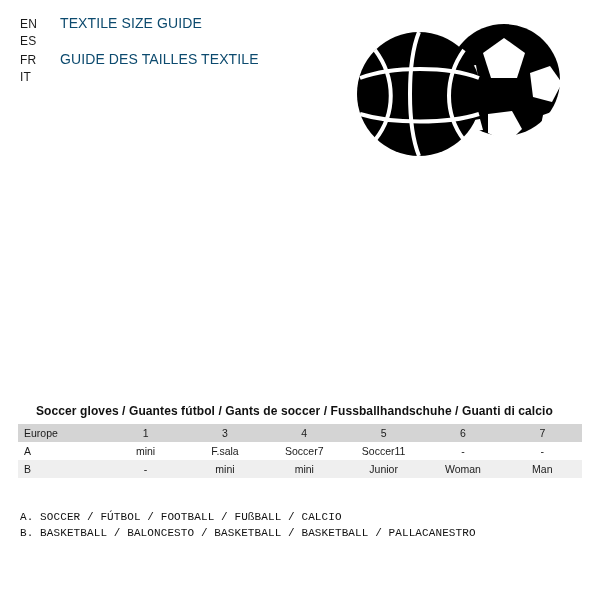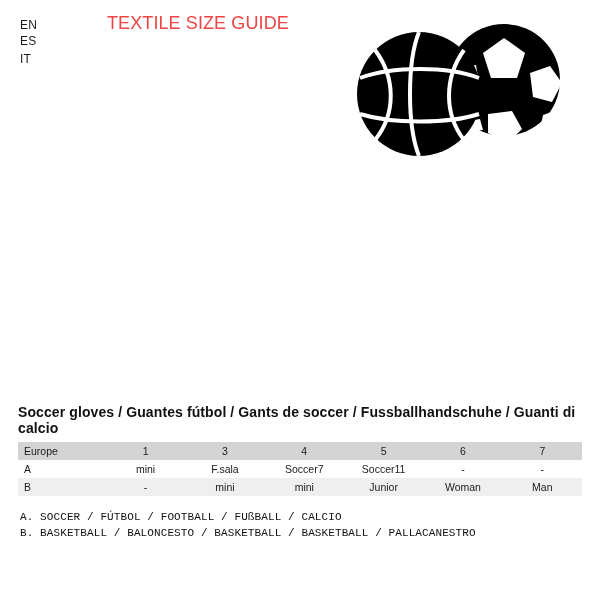--- a/index.html
+++ b/index.html
@@ -21,56 +21,56 @@
     position: absolute;
     left: 20px;
     top: 14px;
     width: 320px;
   }
   .lang-row {
     display: flex;
     align-items: baseline;
     height: 18px;
     line-height: 18px;
-    gap: 47px;
   }
   .lang-code {
     width: 40px;
     font-size: 12px;
     letter-spacing: .2px;
     color: #1a1a1a;
   }
   .lang-title {
-    font-size: 18px;
+    font-size: 14px;
     letter-spacing: .1px;
-    color: #ef4444;
+    color: #0c4a6e;
   }
 
   
   #illustration {
     position: absolute;
     left: 352px;
     top: 22px;
     width: 216px;
     height: 150px;
   }
 
   
   #table-block {
     position: absolute;
     left: 18px;
     top: 404px;
     width: 564px;
   }
   #table-caption {
-    font-size: 14px;
+    font-size: 12px;
     font-weight: bold;
     letter-spacing: .1px;
     color: #111;
     margin-bottom: 6px;
+    margin-left: 18px;
   }
   table {
     border-collapse: collapse;
     width: 564px;
     table-layout: fixed;
   }
   table td, table th {
     font-size: 10.5px;
     font-weight: normal;
     text-align: center;
@@ -111,20 +111,24 @@
 </head>
 <body>
 
 <div id="lang-block">
   <div class="lang-row">
     <div class="lang-code">EN</div>
     <div class="lang-title">TEXTILE SIZE GUIDE</div>
   </div>
   <div class="lang-row">
     <div class="lang-code">ES</div>
+  </div>
+  <div class="lang-row">
+    <div class="lang-code">FR</div>
+    <div class="lang-title">GUIDE DES TAILLES TEXTILE</div>
   </div>
   <div class="lang-row">
     <div class="lang-code">IT</div>
   </div>
 </div>
 
 <div id="illustration">
   <svg width="216" height="150" viewBox="0 0 216 150" xmlns="http://www.w3.org/2000/svg">
 
     <g>

